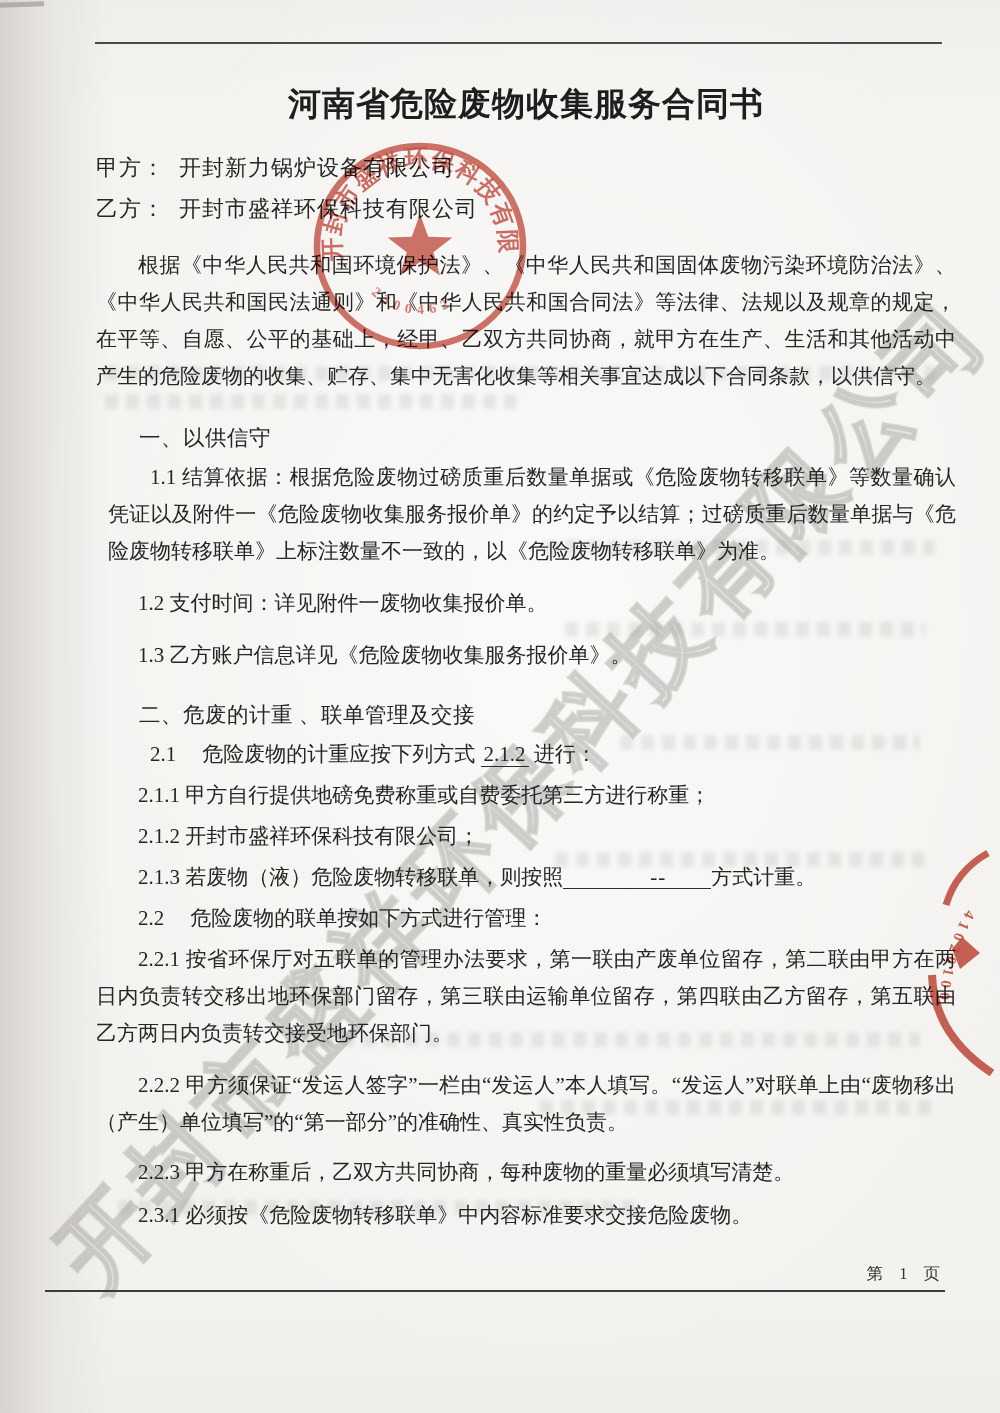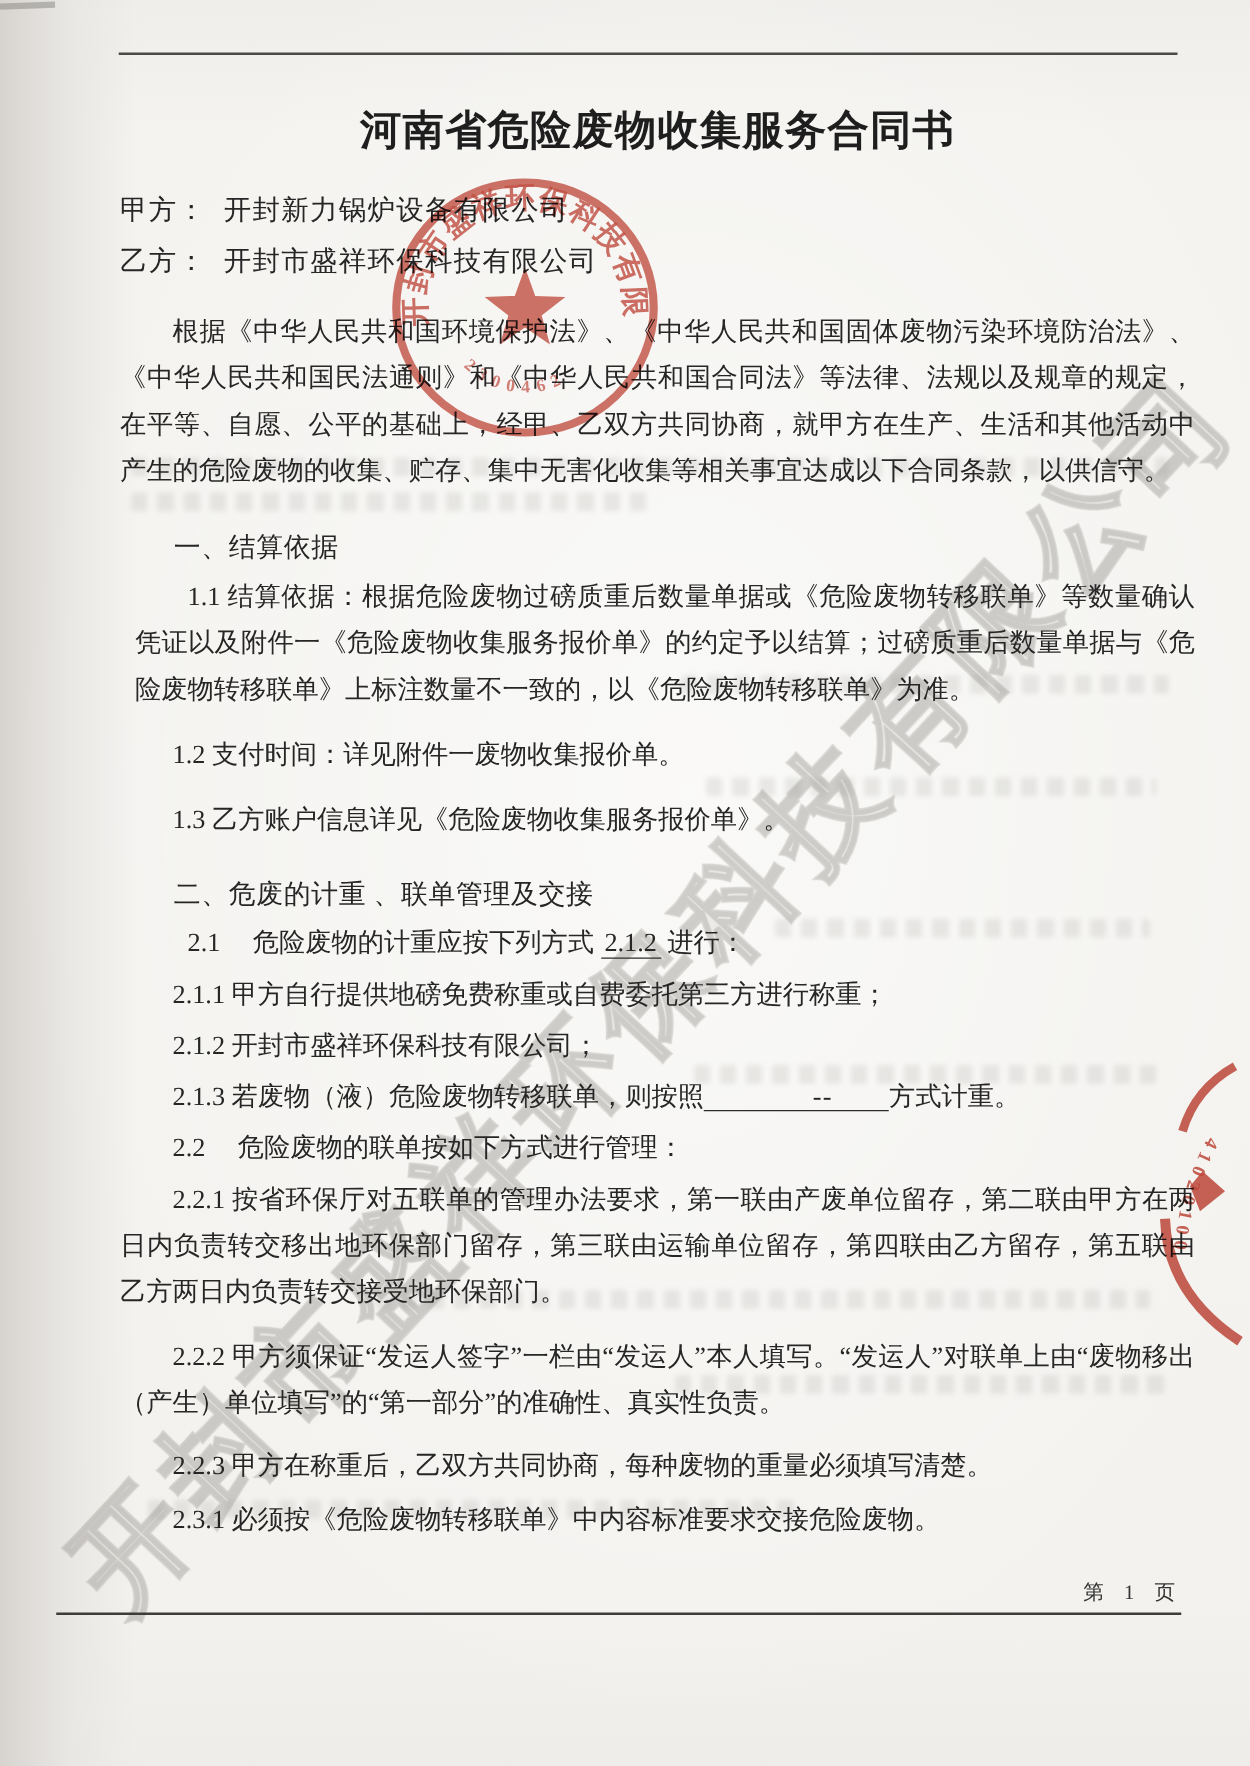--- a/index.html
+++ b/index.html
@@ -77,21 +77,21 @@
 
     <div class="party">
       <span class="plabel">甲方：</span><span>开封新力锅炉设备有限公司</span>
     </div>
     <div class="party">
       <span class="plabel">乙方：</span><span>开封市盛祥环保科技有限公司</span>
     </div>
 
     <p class="intro">根据《中华人民共和国环境保护法》、《中华人民共和国固体废物污染环境防治法》、《中华人民共和国民法通则》和《中华人民共和国合同法》等法律、法规以及规章的规定，在平等、自愿、公平的基础上，经甲、乙双方共同协商，就甲方在生产、生活和其他活动中产生的危险废物的收集、贮存、集中无害化收集等相关事宜达成以下合同条款，以供信守。</p>
 
-    <div class="sec-h">一、结算依据</div>
+    <div class="sec-h">一、以供信守</div>
     <p class="cl first">1.1 结算依据：根据危险废物过磅质重后数量单据或《危险废物转移联单》等数量确认凭证以及附件一《危险废物收集服务报价单》的约定予以结算；过磅质重后数量单据与《危险废物转移联单》上标注数量不一致的，以《危险废物转移联单》为准。</p>
     <p class="cl tight">1.2 支付时间：详见附件一废物收集报价单。</p>
     <p class="cl tight">1.3 乙方账户信息详见《危险废物收集服务报价单》。</p>
 
     <div class="sec-h" style="margin-top:26px;">二、危废的计重 、联单管理及交接</div>
 
     <p class="cl first"><span>2.1</span><span class="num-gap"></span><span>危险废物的计重应按下列方式 </span><span class="uref">2.1.2</span><span> 进行：</span></p>
 
     <p class="cl">2.1.1 甲方自行提供地磅免费称重或自费委托第三方进行称重；</p>
     <p class="cl">2.1.2 开封市盛祥环保科技有限公司；</p>

